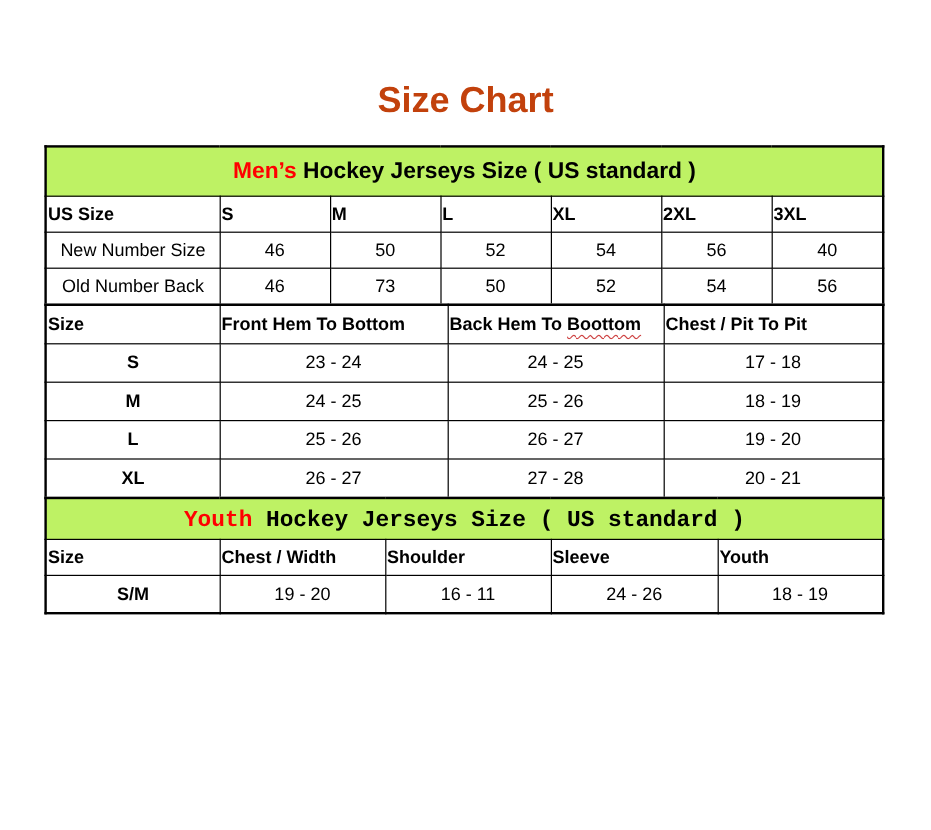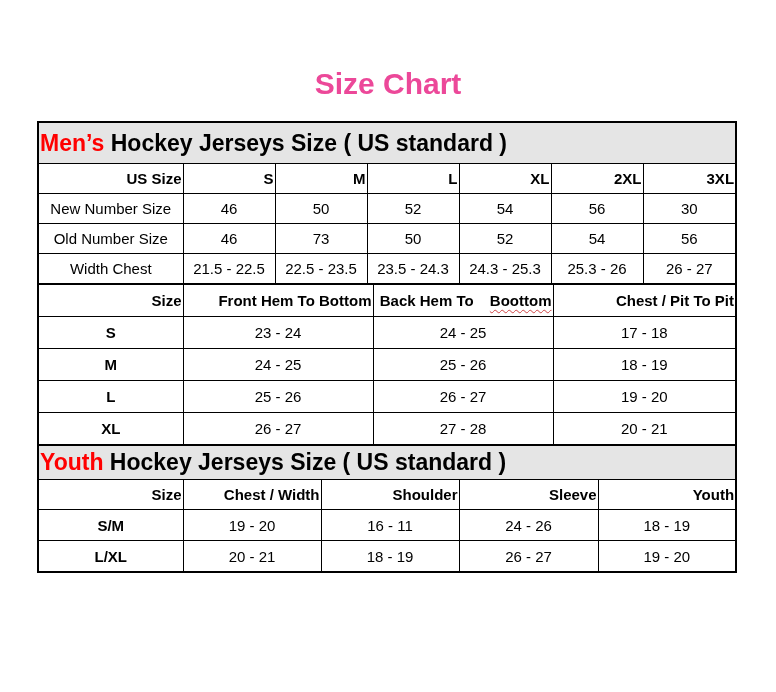--- a/index.html
+++ b/index.html
@@ -15,21 +15,21 @@
     height: 692px;
     background: #ffffff;
     overflow: hidden;
   }
   .page-title {
     padding-top: 66px;
     text-align: center;
     font-size: 30px;
     line-height: 36px;
     font-weight: bold;
-    color: #ec4899;
+    color: #c2410c;
     letter-spacing: 0px;
   }
   .chart-wrap {
     position: absolute;
     left: 37px;
     top: 121px;
     width: 698px;
   }
   table.size-table {
     border-collapse: collapse;
@@ -40,56 +40,55 @@
   table.size-table + table.size-table {
     margin-top: -2px; 
   }
   table.size-table, table.size-table th, table.size-table td {
     border: 1px solid #000000;
   }
   table.size-table {
     border: 2px solid #000000;
   }
   td.banner {
-    background: #e5e5e5;
-    text-align: left;
+    background: #bef264;
+    text-align: center;
     font-weight: bold;
-    font-size: 23px;
+    font-size: 19px;
     height: 36px;
     border: 2px solid #000000;
   }
   td.banner .hl { color: #FF0000; }
   td.banner .rest { color: #000000; }
   th.col-head {
     font-size: 15px;
     font-weight: bold;
-    text-align: right;
+    text-align: left;
     height: 27px;
     background: #ffffff;
   }
   td.cell, td.row-label {
     font-size: 15px;
     text-align: center;
     height: 27px;
     background: #ffffff;
     font-weight: normal;
   }
   td.row-label.bold { font-weight: bold; }
   .t-women td.cell, .t-women td.row-label, .t-women th.col-head { height: 29px; }
   .t-youth td.cell, .t-youth td.row-label { height: 28px; }
   .t-men td.banner { height: 38px; }
   .t-women td.banner { height: 33px; }
-  .t-youth td.banner { height: 31px; }
+  .t-youth td.banner { height: 31px; font-family: Liberation Mono, monospace; }
   .squiggle {
     text-decoration-line: underline;
     text-decoration-style: wavy;
     text-decoration-color: #CE4444;
     text-decoration-thickness: 1px;
     text-underline-offset: 3px;
-    margin-left: 12px;
   }
 </style>
 </head>
 <body>
 
 <div class="page">
 
   <div class="page-title">Size Chart</div>
 
   <div class="chart-wrap">
@@ -120,39 +119,30 @@
         <th class="col-head">2XL</th>
         <th class="col-head">3XL</th>
       </tr>
       <tr>
         <td class="row-label">New Number Size</td>
         <td class="cell">46</td>
         <td class="cell">50</td>
         <td class="cell">52</td>
         <td class="cell">54</td>
         <td class="cell">56</td>
-        <td class="cell">30</td>
-      </tr>
-      <tr>
-        <td class="row-label">Old Number Size</td>
+        <td class="cell">40</td>
+      </tr>
+      <tr>
+        <td class="row-label">Old Number Back</td>
         <td class="cell">46</td>
         <td class="cell">73</td>
         <td class="cell">50</td>
         <td class="cell">52</td>
         <td class="cell">54</td>
         <td class="cell">56</td>
-      </tr>
-      <tr>
-        <td class="row-label">Width Chest</td>
-        <td class="cell">21.5 - 22.5</td>
-        <td class="cell">22.5 - 23.5</td>
-        <td class="cell">23.5 - 24.3</td>
-        <td class="cell">24.3 - 25.3</td>
-        <td class="cell">25.3 - 26</td>
-        <td class="cell">26 - 27</td>
       </tr>
     </tbody>
       </table>
 
     <table class="size-table t-women">
       <colgroup>
         <col style="width:145px">
           <col style="width:190px">
           <col style="width:180px">
           <col style="width:183px">
@@ -213,24 +203,17 @@
         <th class="col-head">Sleeve</th>
         <th class="col-head">Youth</th>
       </tr>
       <tr>
         <td class="row-label bold">S/M</td>
         <td class="cell">19 - 20</td>
         <td class="cell">16 - 11</td>
         <td class="cell">24 - 26</td>
         <td class="cell">18 - 19</td>
       </tr>
-      <tr>
-        <td class="row-label bold">L/XL</td>
-        <td class="cell">20 - 21</td>
-        <td class="cell">18 - 19</td>
-        <td class="cell">26 - 27</td>
-        <td class="cell">19 - 20</td>
-      </tr>
     </tbody>
       </table>
 
   </div>
 </div>
 
 </body></html>

